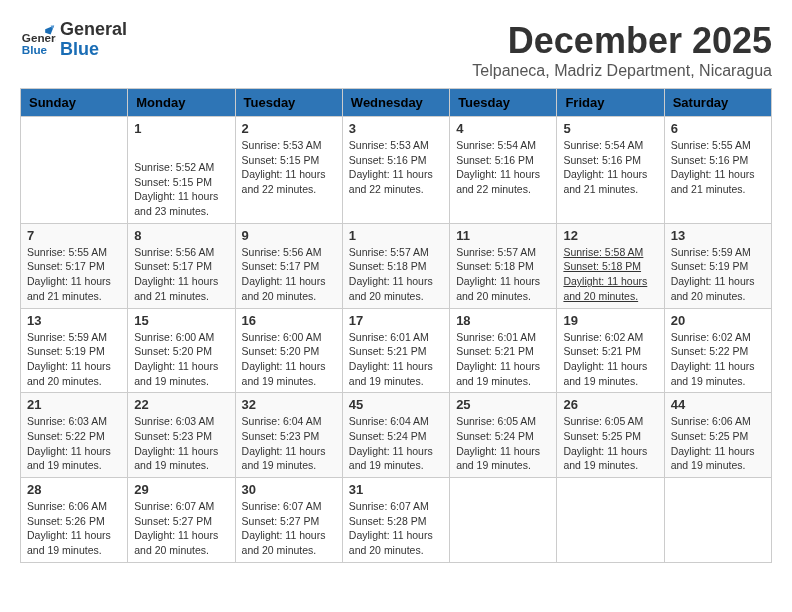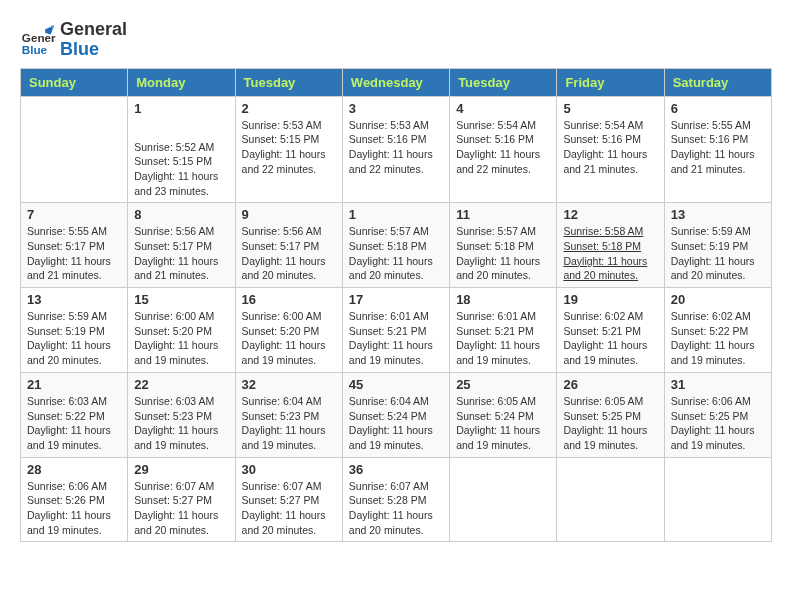--- a/index.html
+++ b/index.html
@@ -46,21 +46,21 @@
       font-size: 16px;
       color: #555;
     }
     .calendar {
       width: 100%;
       border-collapse: collapse;
       margin-top: 8px;
     }
     .calendar thead tr th {
       background-color: #2e75b6;
-      color: #bef264;
+      color: #000000;
       text-align: left;
       padding: 6px 8px;
       font-size: 13px;
       border: 1px solid #ccc;
     }
     .calendar tbody tr td {
       vertical-align: top;
       padding: 4px 6px;
       border: 1px solid #ccc;
       font-size: 11px;
@@ -98,20 +98,24 @@
         <text x="2" y="22" font-size="13" font-weight="bold" fill="#333">General</text>
         <text x="2" y="36" font-size="13" font-weight="bold" fill="#1a6db5">Blue</text>
         <polygon points="28,8 38,4 34,14 28,12" fill="#1a6db5"></polygon>
         <polygon points="34,4 38,4 36,8" fill="#5b9bd5"></polygon>
       </svg>
       <div>
         <div class="logo-text">General</div>
         <div class="logo-text"><span class="logo-blue">Blue</span></div>
       </div>
     </div>
+    <div class="title-area">
+      <div class="month-title">December 2025</div>
+      <div class="location-title">Telpaneca, Madriz Department, Nicaragua</div>
+    </div>
   </div>
 
   <table class="calendar">
     <thead>
       <tr>
         <th>Sunday</th>
         <th>Monday</th>
         <th>Tuesday</th>
         <th>Wednesday</th>
         <th>Tuesday</th>
@@ -304,21 +308,21 @@
 and 19 minutes.</div>
           </td>
           <td>
             <span class="day-number">26</span>
             <div class="day-info" style="white-space: pre-line;">Sunrise: 6:05 AM
 Sunset: 5:25 PM
 Daylight: 11 hours
 and 19 minutes.</div>
           </td>
           <td>
-            <span class="day-number">31</span>
+            <span class="day-number">44</span>
             <div class="day-info" style="white-space: pre-line;">Sunrise: 6:06 AM
 Sunset: 5:25 PM
 Daylight: 11 hours
 and 19 minutes.</div>
           </td>
         </tr>
         <tr>
           <td>
             <span class="day-number">28</span>
             <div class="day-info" style="white-space: pre-line;">Sunrise: 6:06 AM
@@ -334,21 +338,21 @@
 and 20 minutes.</div>
           </td>
           <td>
             <span class="day-number">30</span>
             <div class="day-info" style="white-space: pre-line;">Sunrise: 6:07 AM
 Sunset: 5:27 PM
 Daylight: 11 hours
 and 20 minutes.</div>
           </td>
           <td>
-            <span class="day-number">36</span>
+            <span class="day-number">31</span>
             <div class="day-info" style="white-space: pre-line;">Sunrise: 6:07 AM
 Sunset: 5:28 PM
 Daylight: 11 hours
 and 20 minutes.</div>
           </td>
           <td class="empty-cell"></td>
           <td class="empty-cell"></td>
           <td class="empty-cell"></td>
         </tr>
       </tbody>

